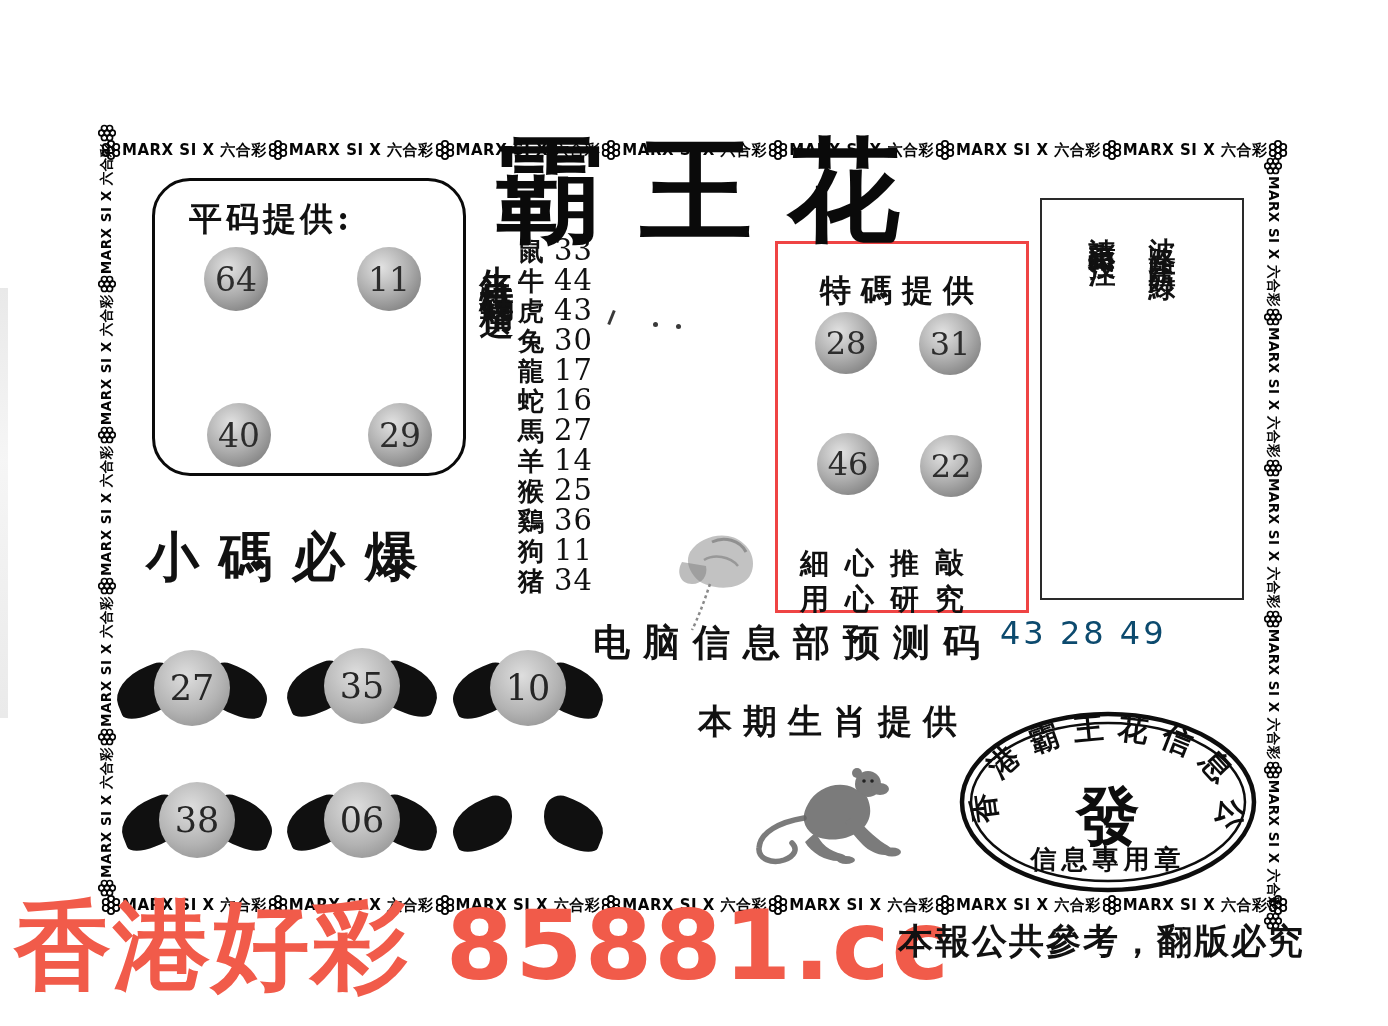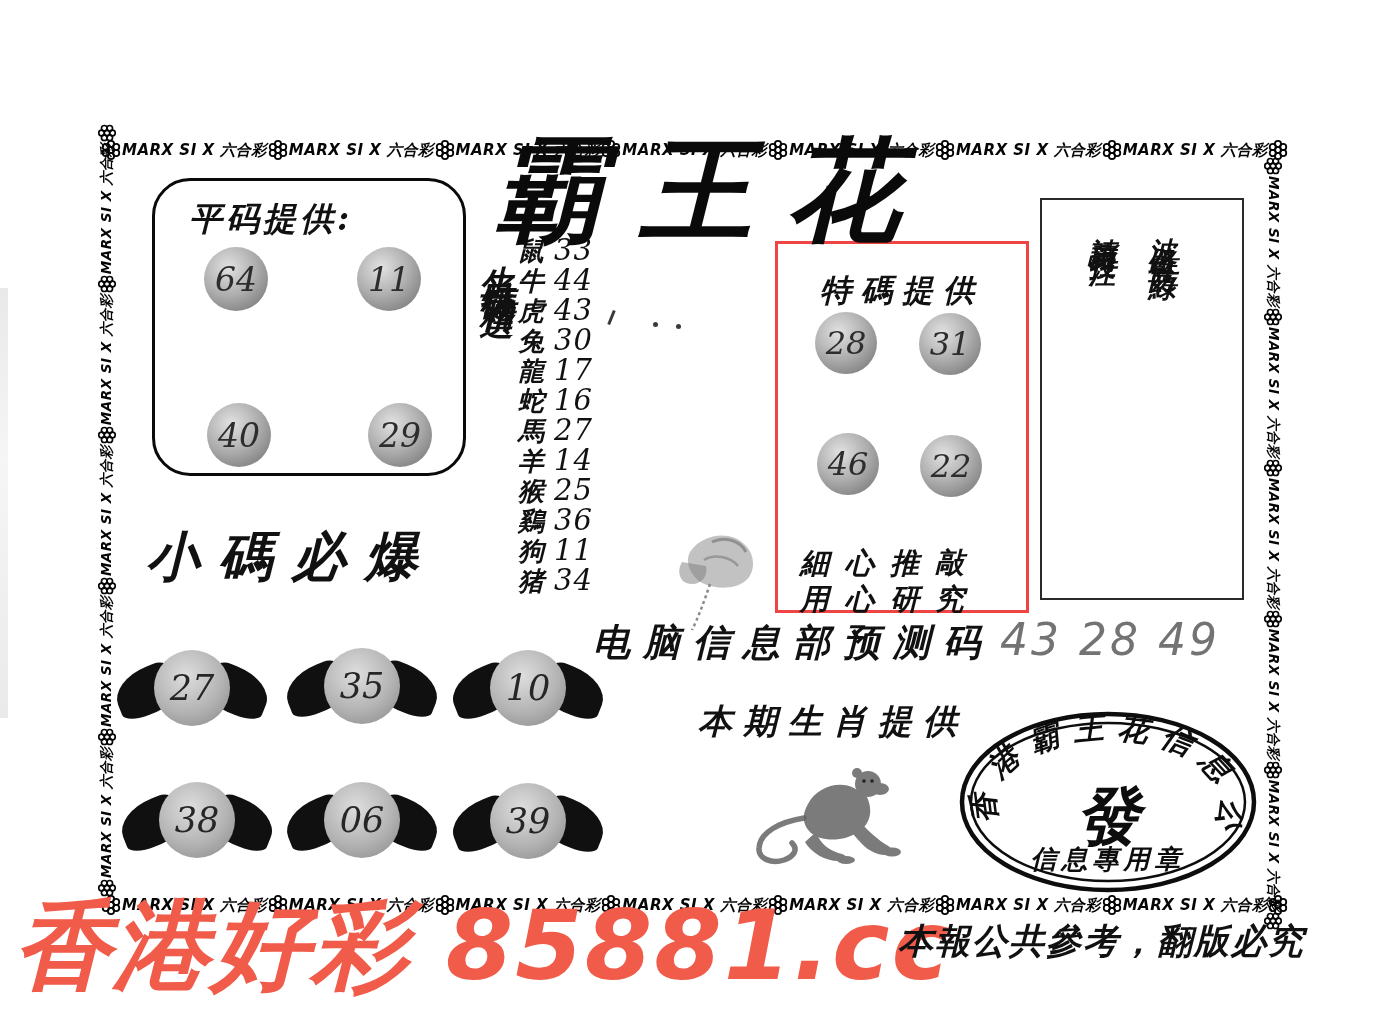--- a/index.html
+++ b/index.html
@@ -1,17 +1,17 @@
 <!DOCTYPE html>
 <html><head>
 <meta charset="utf-8">
 <style>
   html,body{margin:0;padding:0;background:#fff;}
   #page{position:relative;width:1327px;height:1026px;background:#ffffff;overflow:hidden;
-        font-family:"DejaVu Sans",sans-serif;color:#111;font-style:italic;}
+        font-family:"DejaVu Sans",sans-serif;color:#111;}
 
   
   .strip{position:absolute;display:flex;align-items:center;justify-content:space-between;z-index:1;}
   .btxt{font-weight:bold;font-size:15px;letter-spacing:.5px;white-space:nowrap;color:#050505;
         font-family:"DejaVu Sans",sans-serif;}
   .flower{width:22px;height:22px;flex:0 0 auto;}
   #strip-top{left:100px;top:136px;width:1168px;height:28px;}
   #strip-bottom{left:100px;top:891px;width:1168px;height:28px;}
   #strip-left{left:94px;top:898px;width:728px;height:26px;transform-origin:0 0;transform:rotate(-90deg);}
   #strip-right{left:1286px;top:156px;width:738px;height:26px;transform-origin:0 0;transform:rotate(90deg);}
@@ -72,21 +72,21 @@
   .iball{position:absolute;left:37px;top:8px;width:76px;height:76px;border-radius:50%;
          background:radial-gradient(circle at 42% 34%, #dedede, #b3b3b3 55%, #949494 85%);
          display:flex;align-items:center;justify-content:center;font-size:35px;color:#262626;
          font-family:"DejaVu Serif",serif;}
   #ingot-0{left:117px;top:642px;} #ingot-1{left:287px;top:640px;} #ingot-2{left:453px;top:642px;}
   #ingot-3{left:122px;top:774px;} #ingot-4{left:287px;top:774px;} #ingot-5{left:453px;top:775px;}
 
   
   #prediction-label{position:absolute;left:593px;top:618px;font-size:37px;font-weight:bold;letter-spacing:13px;
                     font-family:"DejaVu Sans",sans-serif;z-index:2;}
-  #prediction-numbers{position:absolute;left:1000px;top:614px;font-size:44px;letter-spacing:3px;color:#737373;
+  #prediction-numbers{position:absolute;left:1000px;top:614px;font-size:32px;letter-spacing:3px;color:#0c4a6e;
                       font-family:"DejaVu Sans",sans-serif;z-index:2;}
 
   
   #shengxiao-label{position:absolute;left:698px;top:699px;font-size:34px;font-weight:bold;letter-spacing:11px;
                    font-family:"DejaVu Serif",serif;z-index:2;}
   #monkey-art{position:absolute;left:750px;top:758px;z-index:2;}
   #lotus-art{position:absolute;left:652px;top:522px;z-index:2;}
 
   
   #stamp{position:absolute;left:956px;top:708px;width:304px;height:188px;z-index:2;}
@@ -358,21 +358,20 @@
     <div class="iball">38</div>
   </div>
   <div class="ingot" id="ingot-4">
     <div class="wing l"></div>
     <div class="wing r"></div>
     <div class="iball">06</div>
   </div>
   <div class="ingot" id="ingot-5">
     <div class="wing l"></div>
     <div class="wing r"></div>
-    <div class="iball">39</div>
   </div>
 
   <div id="prediction-label">电脑信息部预测码</div>
   <div id="prediction-numbers">43 28 49</div>
 
   <div id="shengxiao-label">本期生肖提供</div>
 
   <svg id="monkey-art" width="168" height="112" viewBox="0 0 168 112">
     <g fill="#646464" opacity=".85">
       <circle cx="118" cy="26" r="13"></circle>

